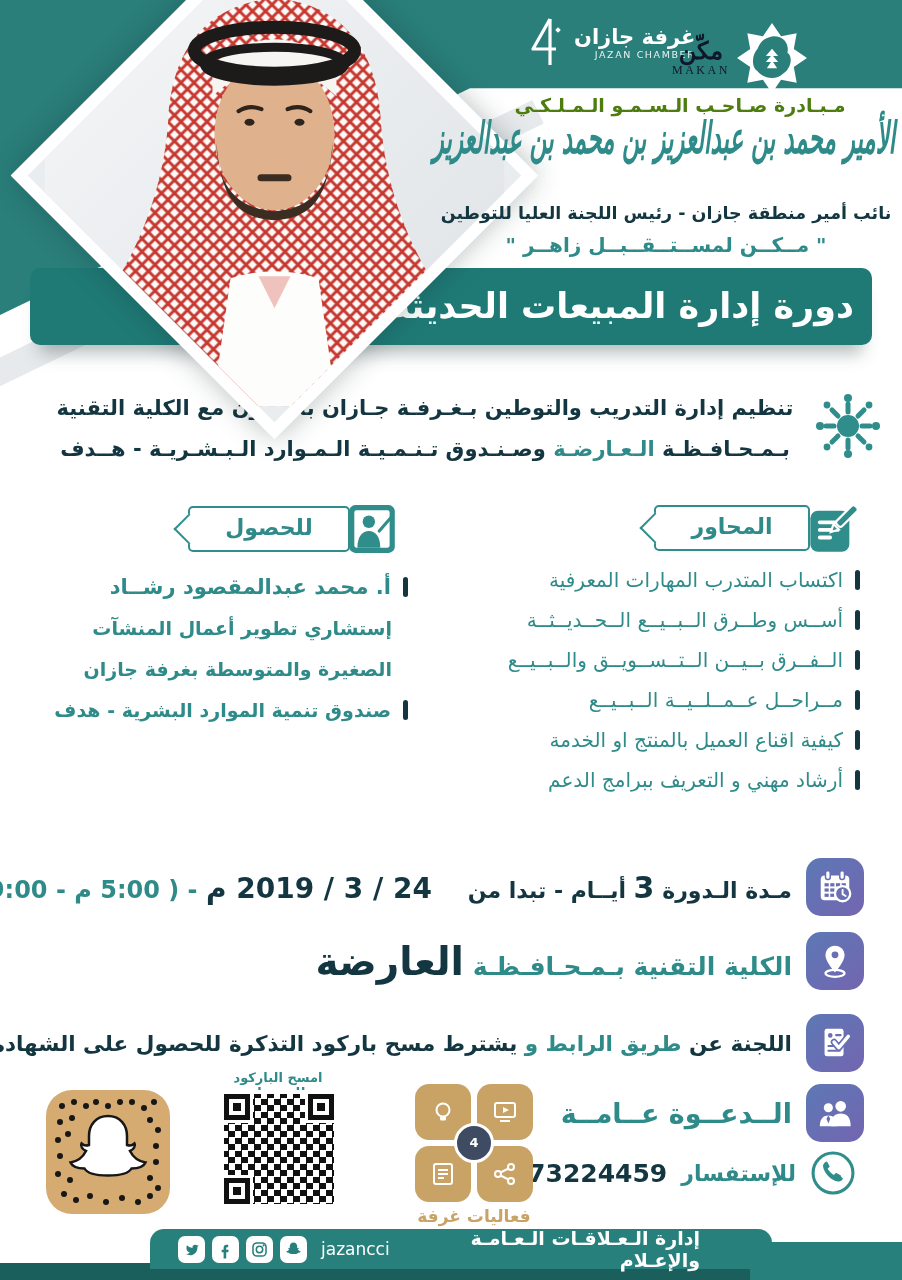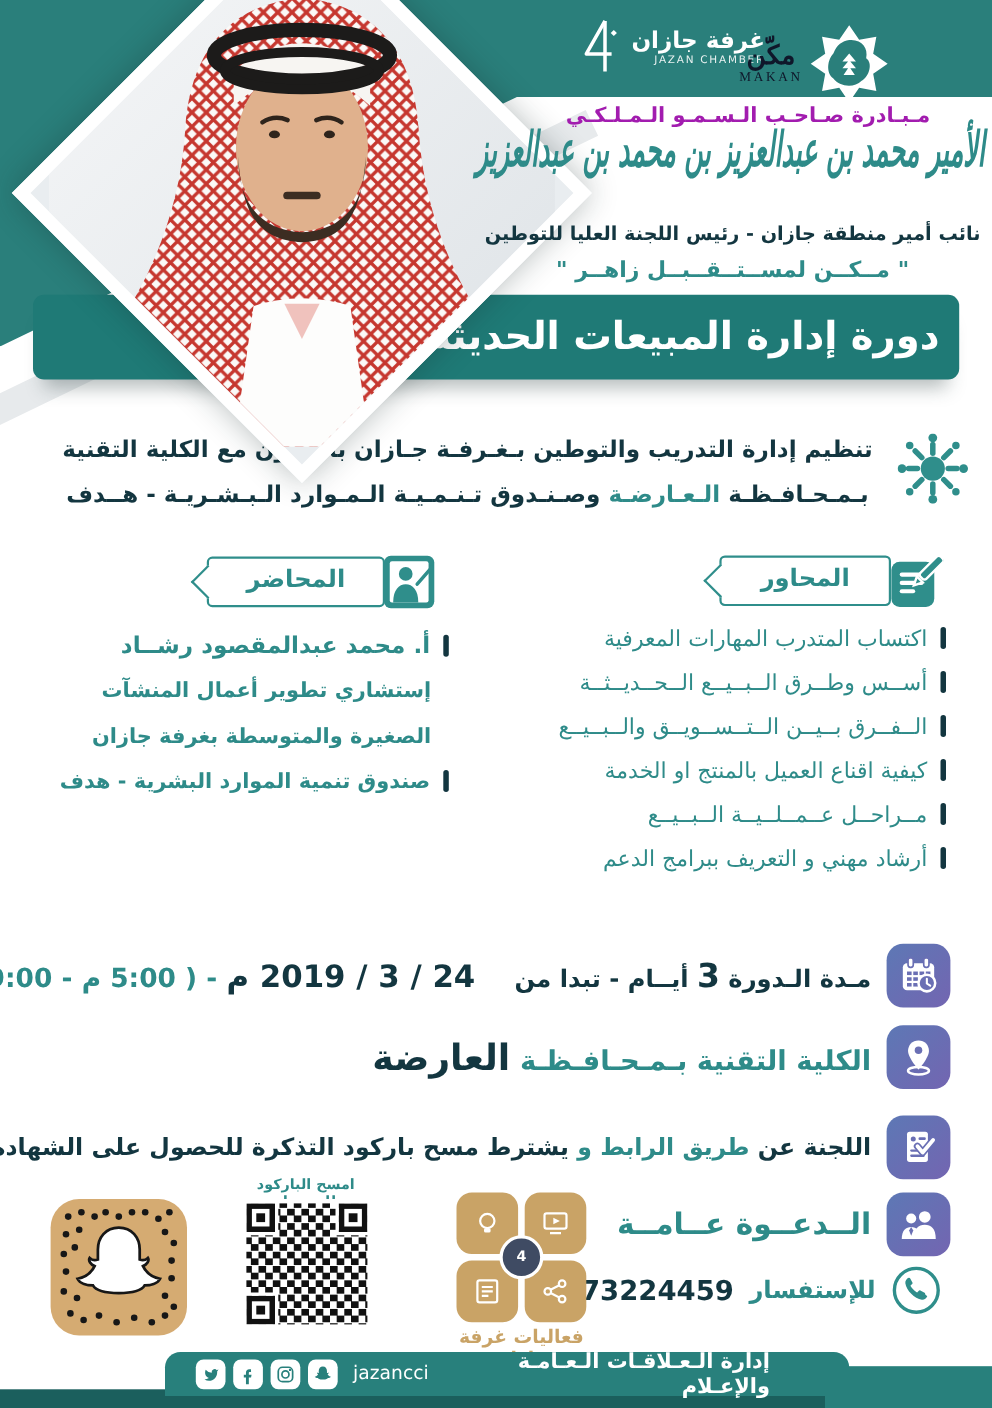--- a/index.html
+++ b/index.html
@@ -21,21 +21,21 @@
              color:#fff;font-weight:bold;font-size:35px;white-space:nowrap;}
   .jazan-logo{position:absolute;left:526px;top:16px;display:flex;align-items:center;gap:10px;z-index:5;}
   .jazan-logo .txt{direction:rtl;text-align:right;color:#fff;}
   .jazan-logo .ar{font-size:21px;font-weight:bold;line-height:24px;}
   .jazan-logo .en{font-size:9.5px;letter-spacing:1.6px;color:#e8f1f0;}
   .makan-wrap{position:absolute;left:672px;top:22px;display:flex;align-items:center;gap:6px;z-index:5;}
   .makan-txt{text-align:center;color:#0f172a;font-family:Liberation Serif, serif;}
   .makan-txt .ar{font-size:24px;font-weight:bold;line-height:24px;}
   .makan-txt .en{font-size:12px;letter-spacing:2.5px;}
   .initiative{position:absolute;left:470px;top:94px;width:420px;text-align:center;direction:rtl;
-              font-size:19px;font-weight:bold;color:#a21caf;z-index:5;}
+              font-size:19px;font-weight:bold;color:#4d7c0f;z-index:5;}
   .calligraphy{position:absolute;left:428px;top:120px;width:472px;text-align:center;direction:rtl;
                font-size:23px;font-weight:bold;font-style:italic;color:#2e8b89;
                transform:scaleY(1.9);transform-origin:50% 30%;white-space:nowrap;z-index:5;}
   .prince-title{position:absolute;left:440px;top:203px;width:452px;text-align:center;direction:rtl;
                 font-size:17.5px;font-weight:bold;color:#133640;z-index:5;}
   .slogan{position:absolute;left:440px;top:233px;width:452px;text-align:center;direction:rtl;
           font-size:20px;font-weight:bold;color:#2e8b89;letter-spacing:1px;z-index:5;}
   
   .intro{position:absolute;left:30px;top:388px;width:790px;text-align:center;direction:rtl;
          font-size:21px;font-weight:bold;color:#133640;line-height:41px;}
@@ -208,21 +208,21 @@
       <rect x="11" y="31" width="13" height="3.5" rx="1.7" fill="#fff"></rect>
       <g transform="rotate(45 36 14)">
         <rect x="33" y="0" width="7" height="24" rx="2.5" fill="#2f8e8b" stroke="#fff" stroke-width="2"></rect>
         <polygon points="33,26 40,26 36.5,33" fill="#2f8e8b" stroke="#fff" stroke-width="2"></polygon>
       </g>
     </svg>
   </div>
 
   <div class="sec-head" style="top:502px;left:188px;">
     <div class="badge" style="width:158px;">
-      <span>المحاضر</span>
+      <span>للحصول</span>
     </div>
     <svg width="54" height="54" viewBox="0 0 52 52" style="margin-left:-4px;">
       <rect x="3" y="3" width="44" height="46" rx="6" fill="#2f8e8b"></rect>
       <rect x="8" y="8" width="34" height="36" rx="2" fill="#fff"></rect>
       <circle cx="22" cy="19" r="6" fill="#2f8e8b"></circle>
       <path d="M11 44 C11 33 16 28 22 28 C28 28 33 33 33 44 Z" fill="#2f8e8b"></path>
       <line x1="32" y1="28" x2="45" y2="13" stroke="#2f8e8b" stroke-width="3" stroke-linecap="round"></line>
     </svg>
   </div>
 
@@ -234,25 +234,25 @@
     <div class="t-item">
         <span class="bullet"></span>
         <span>أســس وطــرق الــبــيــع الــحــديــثــة</span>
       </div>
     <div class="t-item">
         <span class="bullet"></span>
         <span>الــفــرق بــيــن الــتــســويــق والــبــيــع</span>
       </div>
     <div class="t-item">
         <span class="bullet"></span>
+        <span>مــراحــل عــمــلــيــة الــبــيــع</span>
+      </div>
+    <div class="t-item">
+        <span class="bullet"></span>
         <span>كيفية اقناع العميل بالمنتج او الخدمة</span>
-      </div>
-    <div class="t-item">
-        <span class="bullet"></span>
-        <span>مــراحــل عــمــلــيــة الــبــيــع</span>
       </div>
     <div class="t-item">
         <span class="bullet"></span>
         <span>أرشاد مهني و التعريف ببرامج الدعم</span>
       </div>
   </div>
 
   <div class="lect-list">
     <div class="l-item name">
         <span class="bullet"></span>
@@ -297,21 +297,21 @@
 
   <div class="info-row" style="top:932px;">
     <div class="icon-tile">
       <svg width="38" height="38" viewBox="0 0 40 40">
         <ellipse cx="20" cy="33" rx="10" ry="3.6" fill="none" stroke="#fff" stroke-width="2.4"></ellipse>
         <path d="M20 4 C14 4 10 8.5 10 14 C10 21 20 32 20 32 C20 32 30 21 30 14 C30 8.5 26 4 20 4 Z" fill="#fff"></path>
         <circle cx="20" cy="13.5" r="3.6" fill="#6a6fb4"></circle>
       </svg>
     </div>
     <div>
-      <span class="b teal" style="font-size:25px;">الكلية التقنية بـمـحـافـظـة </span><span class="b dark" style="font-size:33px;">العارضة</span>
+      <span class="b teal" style="font-size:25px;">الكلية التقنية بـمـحـافـظـة </span><span class="b dark" style="font-size:39px;">العارضة</span>
     </div>
   </div>
 
   <div class="info-row" style="top:1014px;">
     <div class="icon-tile">
       <svg width="38" height="38" viewBox="0 0 40 40">
         <rect x="9" y="5" width="20" height="29" rx="2.5" fill="#fff"></rect>
         <circle cx="15" cy="12" r="2.4" fill="#6a6fb4"></circle>
         <rect x="20" y="10.5" width="7" height="2.4" rx="1.2" fill="#6a6fb4"></rect>
         <rect x="12" y="22" width="14" height="2.2" rx="1.1" fill="#6a6fb4"></rect>

